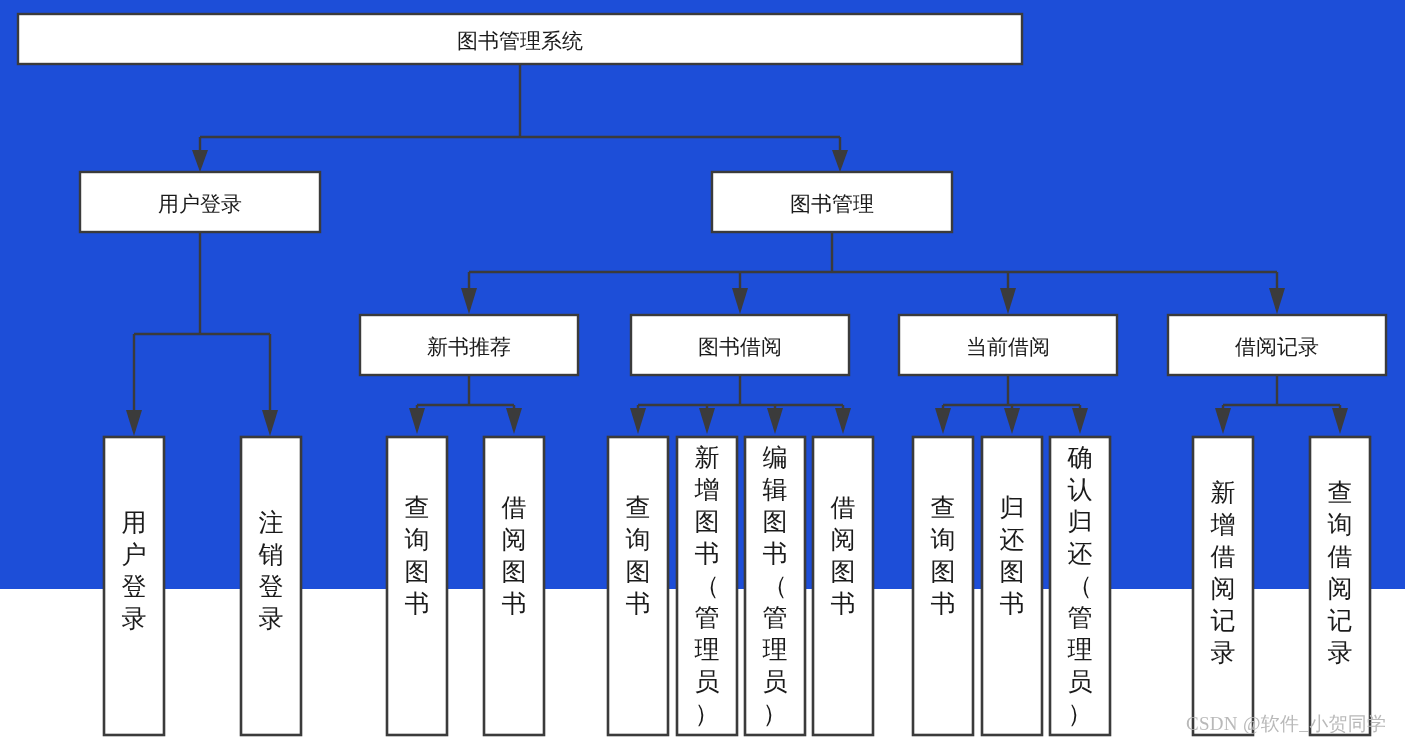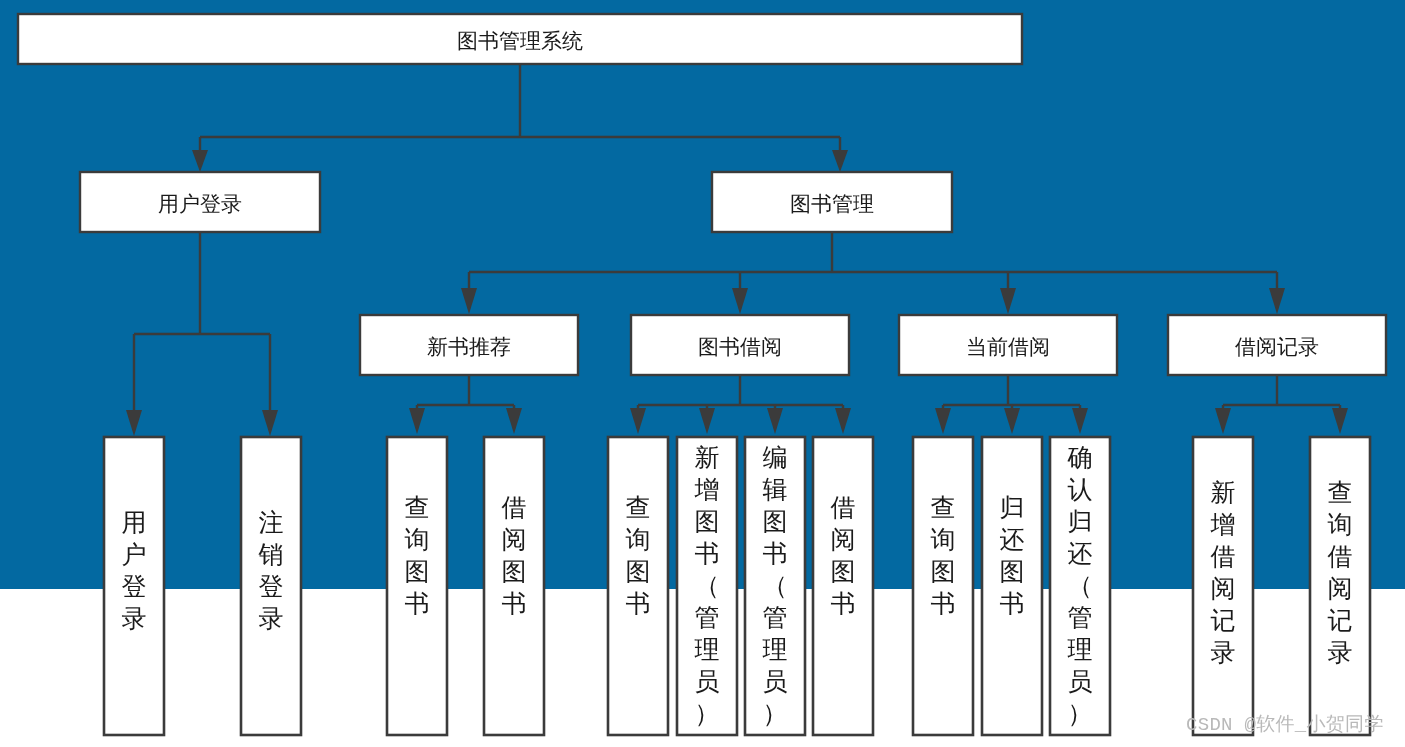--- a/index.html
+++ b/index.html
@@ -10,21 +10,21 @@
   body {
     width: 1405px;
     height: 747px;
     font-family: "Liberation Sans", "DejaVu Sans", sans-serif;
     overflow: hidden;
   }
   #diagram-root {
     position: relative;
     width: 1405px;
     height: 589px;
-    background: #0369a1;
+    background: #1d4ed8;
   }
   svg.diagram-canvas {
     position: absolute;
     top: 0;
     left: 0;
     width: 1405px;
     height: 747px;
     display: block;
   }
   .node-box {
@@ -55,21 +55,21 @@
     dominant-baseline: central;
   }
   .leaf-label {
     font-family: "Liberation Sans", "DejaVu Sans", sans-serif;
     font-size: 25px;
     fill: #1a1a1a;
     text-anchor: middle;
   }
   .watermark-text {
     position: absolute;
-    font-family: Liberation Mono, monospace;
+    font-family: Liberation Serif, serif;
     font-size: 19px;
     color: #b9b9b9;
     white-space: nowrap;
     left: 1186px;
     top: 711px;
     letter-spacing: 0.3px;
   }
 </style>
 </head>
 <body>

